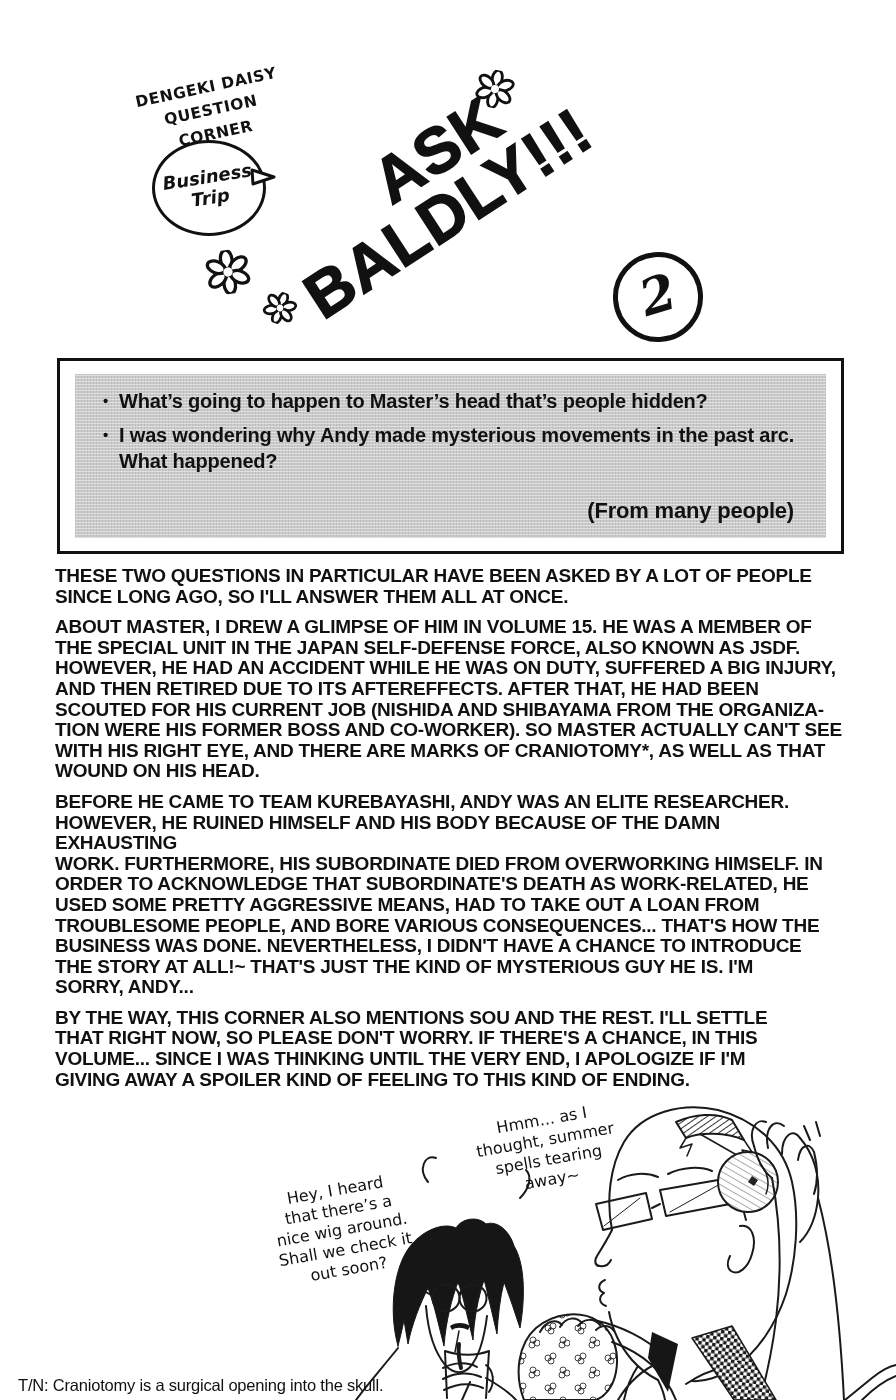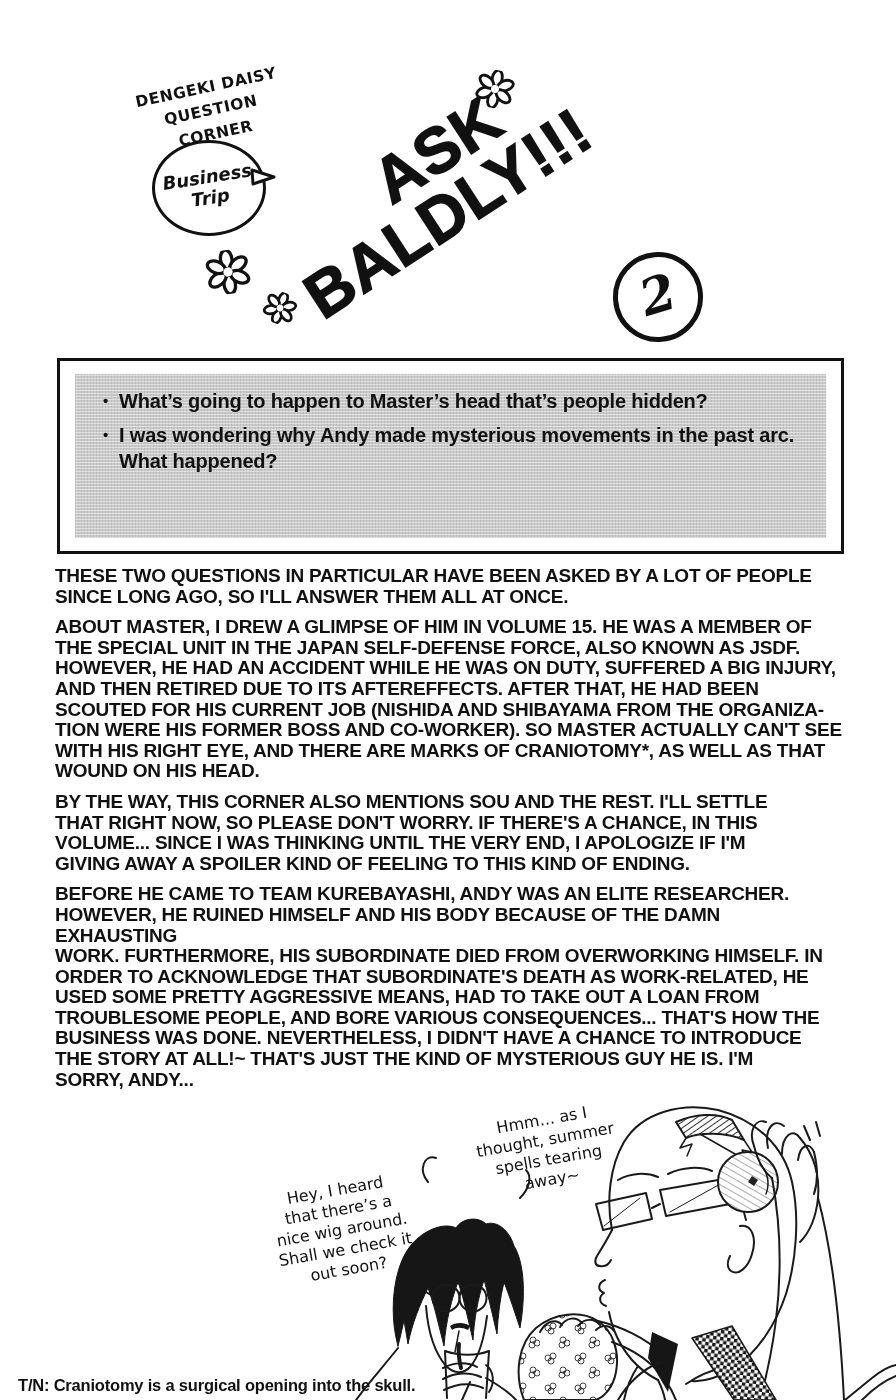--- a/index.html
+++ b/index.html
@@ -82,21 +82,21 @@
   .note{
     font-family:"DejaVu Sans",sans-serif;font-size:16px;line-height:1.25;
     text-align:center;white-space:pre-line;transform:rotate(-10deg);
   }
   .note-left{left:262px;top:1180px;width:160px}
   .note-right{left:462px;top:1110px;width:170px}
   .illus{left:0;top:1080px;width:896px;height:320px}
 
   
   .footer-note{
-    left:18px;top:1376px;font-weight:bold;font-size:16.5px;letter-spacing:-.2px;
+    left:18px;top:1376px;font-weight:normal;font-size:16.5px;letter-spacing:-.2px;
   }
 </style>
 </head>
 <body>
 
 <div class="abs corner-label">DENGEKI DAISY
 QUESTION CORNER</div>
 
 <div class="abs bubble">
   <div class="bubble-text">Business
@@ -153,47 +153,48 @@
   <div class="qbox-inner">
     <div class="q-item">
       <span class="q-bullet">•</span>
       <span class="q-text">What’s going to happen to Master’s head that’s people hidden?</span>
     </div>
     <div class="q-item">
       <span class="q-bullet">•</span>
       <span class="q-text">I was wondering why Andy made mysterious movements in the past arc.
 What happened?</span>
     </div>
+    <div class="q-attrib">(From many people)</div>
   </div>
 </div>
 
 <div class="abs body-text">
   <p class="para">THESE TWO QUESTIONS IN PARTICULAR HAVE BEEN ASKED BY A LOT OF PEOPLE
 SINCE LONG AGO, SO I'LL ANSWER THEM ALL AT ONCE.</p>
   <p class="para">ABOUT MASTER, I DREW A GLIMPSE OF HIM IN VOLUME 15. HE WAS A MEMBER OF
 THE SPECIAL UNIT IN THE JAPAN SELF-DEFENSE FORCE, ALSO KNOWN AS JSDF.
 HOWEVER, HE HAD AN ACCIDENT WHILE HE WAS ON DUTY, SUFFERED A BIG INJURY,
 AND THEN RETIRED DUE TO ITS AFTEREFFECTS. AFTER THAT, HE HAD BEEN
 SCOUTED FOR HIS CURRENT JOB (NISHIDA AND SHIBAYAMA FROM THE ORGANIZA-
 TION WERE HIS FORMER BOSS AND CO-WORKER). SO MASTER ACTUALLY CAN'T SEE
 WITH HIS RIGHT EYE, AND THERE ARE MARKS OF CRANIOTOMY*, AS WELL AS THAT
 WOUND ON HIS HEAD.</p>
-  <p class="para">BY THE WAY, THIS CORNER ALSO MENTIONS SOU AND THE REST. I'LL SETTLE
-THAT RIGHT NOW, SO PLEASE DON'T WORRY. IF THERE'S A CHANCE, IN THIS
-VOLUME... SINCE I WAS THINKING UNTIL THE VERY END, I APOLOGIZE IF I'M
-GIVING AWAY A SPOILER KIND OF FEELING TO THIS KIND OF ENDING.</p>
   <p class="para">BEFORE HE CAME TO TEAM KUREBAYASHI, ANDY WAS AN ELITE RESEARCHER.
 HOWEVER, HE RUINED HIMSELF AND HIS BODY BECAUSE OF THE DAMN EXHAUSTING
 WORK. FURTHERMORE, HIS SUBORDINATE DIED FROM OVERWORKING HIMSELF. IN
 ORDER TO ACKNOWLEDGE THAT SUBORDINATE'S DEATH AS WORK-RELATED, HE
 USED SOME PRETTY AGGRESSIVE MEANS, HAD TO TAKE OUT A LOAN FROM
 TROUBLESOME PEOPLE, AND BORE VARIOUS CONSEQUENCES... THAT'S HOW THE
 BUSINESS WAS DONE. NEVERTHELESS, I DIDN'T HAVE A CHANCE TO INTRODUCE
 THE STORY AT ALL!~ THAT'S JUST THE KIND OF MYSTERIOUS GUY HE IS. I'M
 SORRY, ANDY...</p>
+  <p class="para">BY THE WAY, THIS CORNER ALSO MENTIONS SOU AND THE REST. I'LL SETTLE
+THAT RIGHT NOW, SO PLEASE DON'T WORRY. IF THERE'S A CHANCE, IN THIS
+VOLUME... SINCE I WAS THINKING UNTIL THE VERY END, I APOLOGIZE IF I'M
+GIVING AWAY A SPOILER KIND OF FEELING TO THIS KIND OF ENDING.</p>
 </div>
 
 <svg class="abs illus" viewBox="0 0 896 320">
   <defs>
     <pattern id="checker" width="7" height="7" patternUnits="userSpaceOnUse" patternTransform="rotate(8)">
       <rect width="7" height="7" fill="#fff"></rect>
       <rect width="3.5" height="3.5" fill="#1a1a1a"></rect>
       <rect x="3.5" y="3.5" width="3.5" height="3.5" fill="#1a1a1a"></rect>
     </pattern>
     <pattern id="hatch" width="5" height="5" patternUnits="userSpaceOnUse" patternTransform="rotate(55)">

